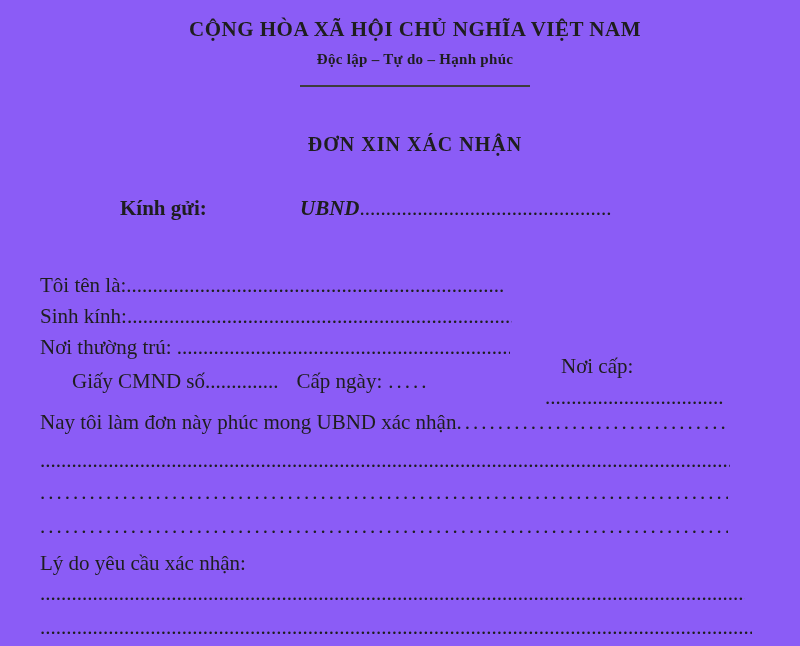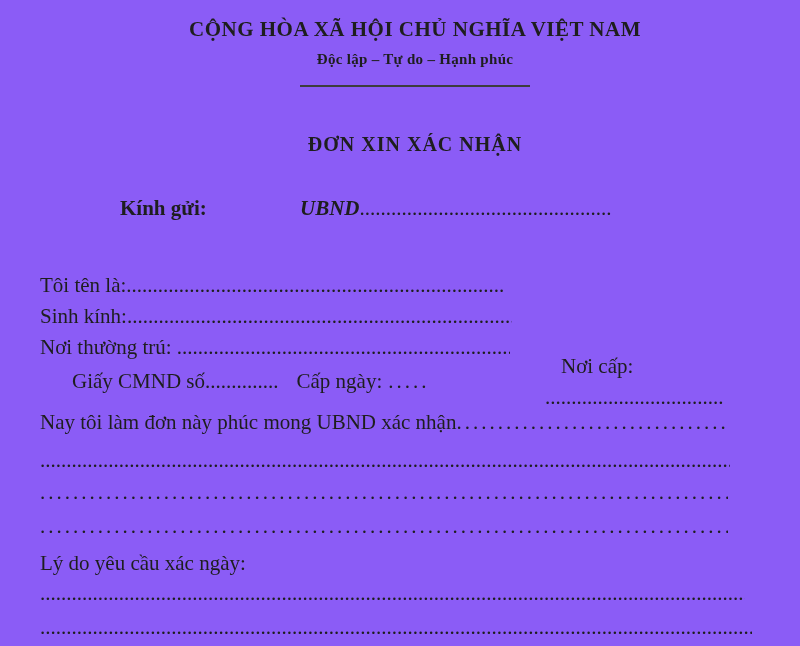--- a/index.html
+++ b/index.html
@@ -112,19 +112,19 @@
   <div class="abs row-request">
     <span>Nay tôi làm đơn này phúc mong UBND xác nhận</span><span class="dots-spaced">........................................................................................................................................................................</span>
   </div>
 
   <div class="abs fill-line-1 dots">........................................................................................................................................................................</div>
 
   <div class="abs fill-line-2 dots-spaced">........................................................................................................................................................................</div>
 
   <div class="abs fill-line-3 dots-spaced">........................................................................................................................................................................</div>
 
-  <div class="abs reason-label">Lý do yêu cầu xác ngày:</div>
+  <div class="abs reason-label">Lý do yêu cầu xác nhận:</div>
 
   <div class="abs fill-line-4 dots">........................................................................................................................................................................</div>
 
   <div class="abs fill-line-5 dots">........................................................................................................................................................................</div>
 
 </div>
 
 </body></html>

